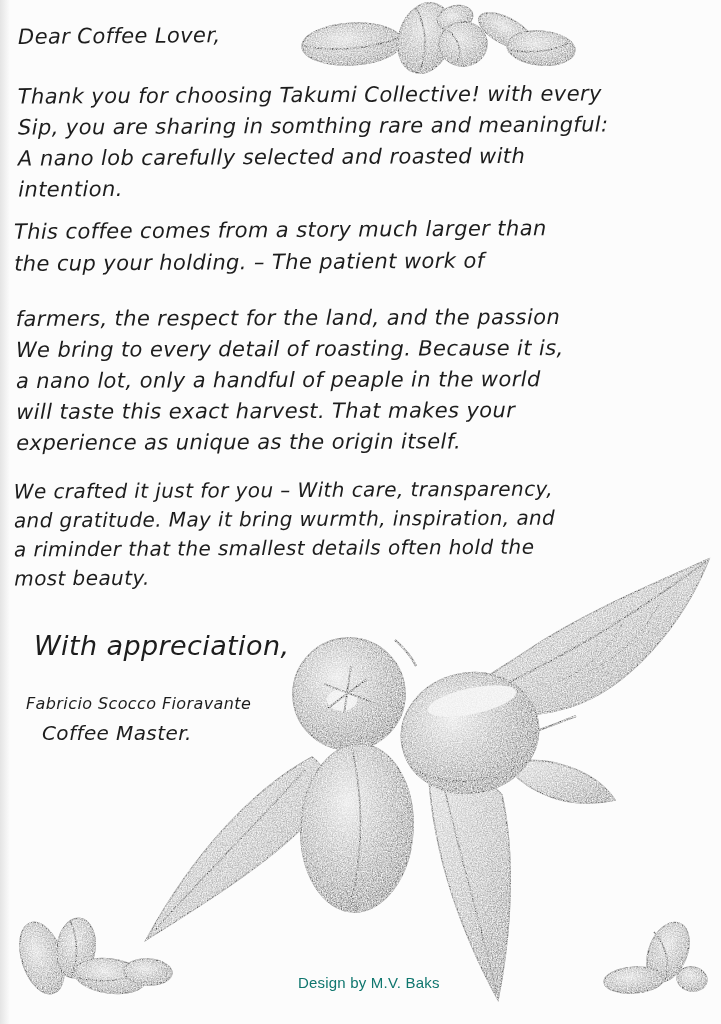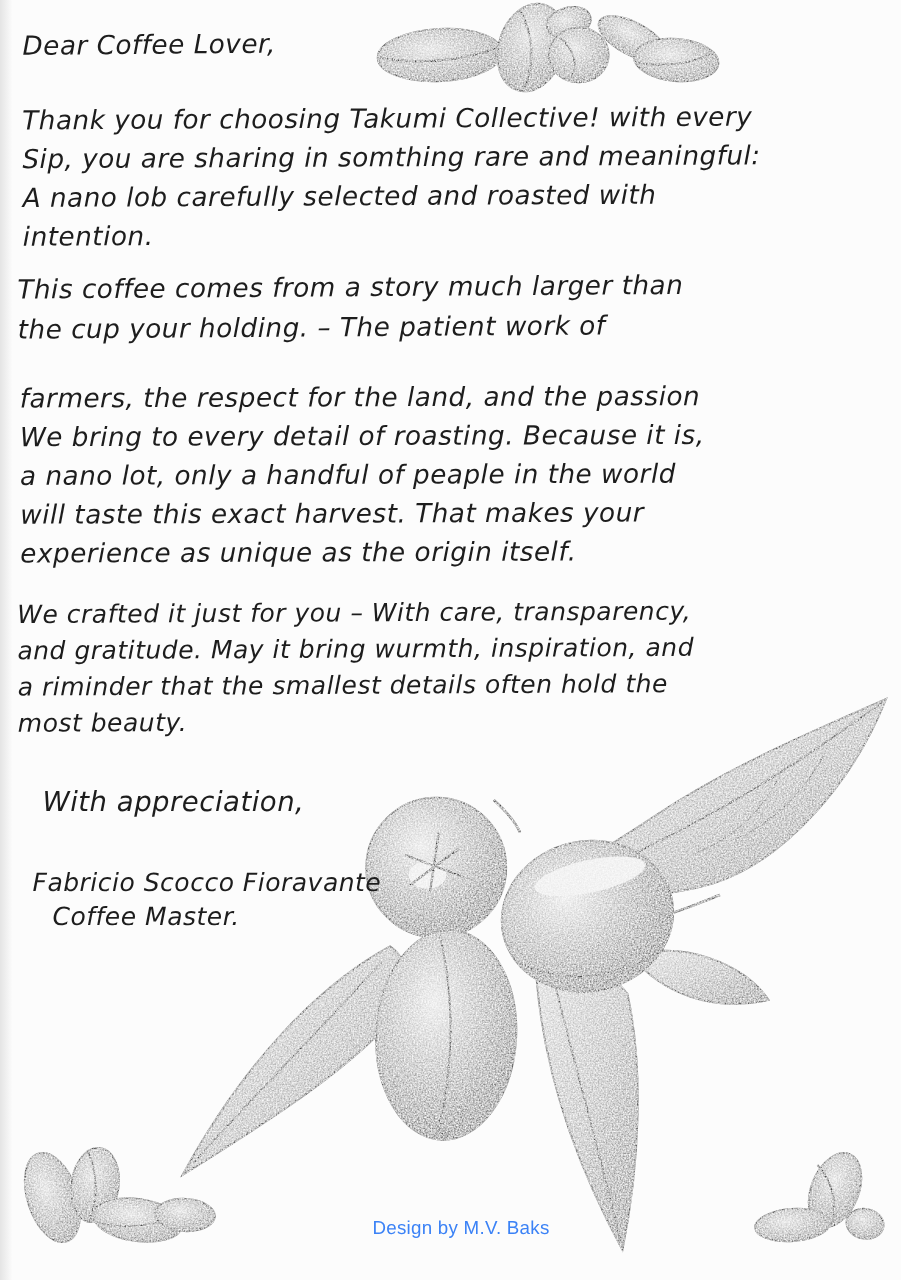--- a/index.html
+++ b/index.html
@@ -23,27 +23,27 @@
     color:#1d1d1d;
     letter-spacing:0.4px;
     white-space:nowrap;
   }
   .salutation{left:18px;top:24px;font-size:21px;transform:rotate(-0.5deg);}
   .para .line{white-space:nowrap;}
   .p1{left:18px;top:80px;font-size:21px;line-height:31px;transform:rotate(-0.3deg);}
   .p2{left:14px;top:214px;font-size:21px;line-height:32px;transform:rotate(-0.4deg);}
   .p3{left:16px;top:303px;font-size:21px;line-height:31px;transform:rotate(-0.2deg);}
   .p4{left:14px;top:476px;font-size:20px;line-height:29px;transform:rotate(-0.3deg);}
-  .closing{left:34px;top:630px;font-size:22px;}
-  .sig-name{left:26px;top:694px;font-size:20px;}
+  .closing{left:34px;top:630px;font-size:27px;}
+  .sig-name{left:26px;top:694px;font-size:16px;}
   .sig-title{left:42px;top:721px;font-size:20px;}
   .credit{
     position:absolute;left:298px;top:974px;
     font-family:"Liberation Sans",sans-serif;
-    font-size:15px;color:#3b82f6;letter-spacing:0.2px;white-space:nowrap;
+    font-size:15px;color:#0f766e;letter-spacing:0.2px;white-space:nowrap;
   }
   .art{position:absolute;left:0;top:0;pointer-events:none;}
 </style>
 </head>
 <body>
 
 <div class="paper">
 
   <svg class="art" width="721" height="1024" viewBox="0 0 721 1024">
     <defs>

